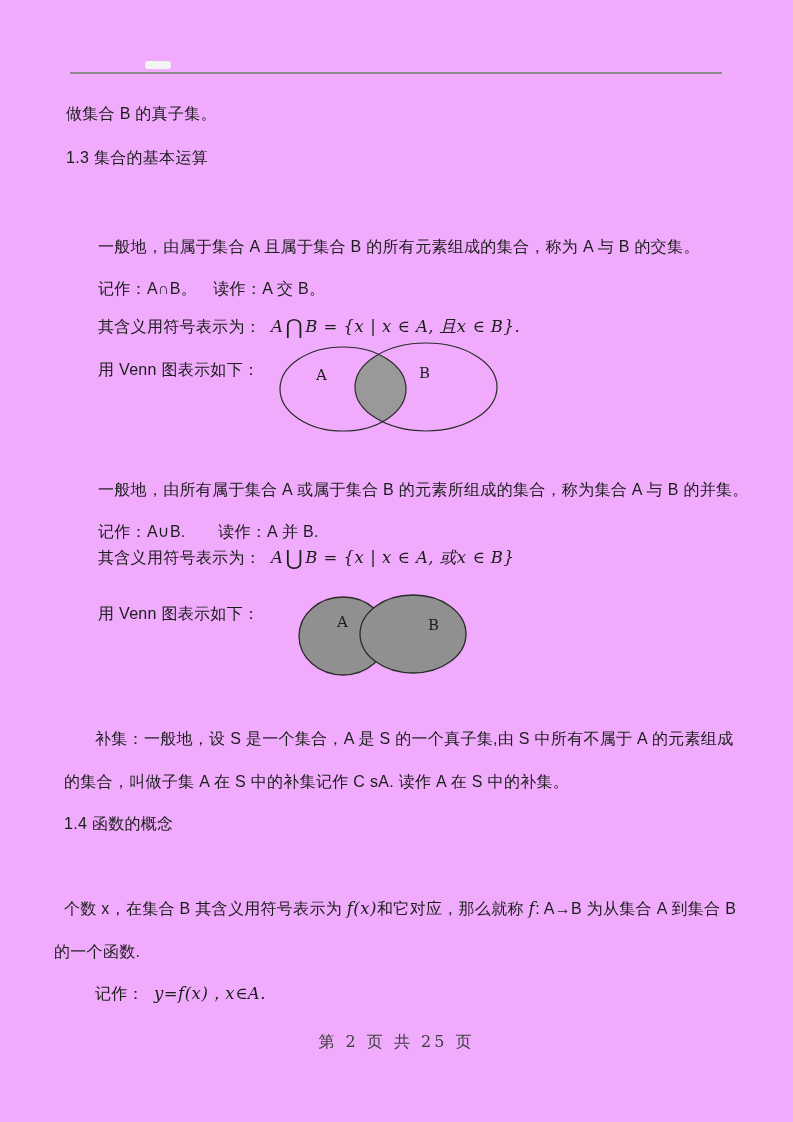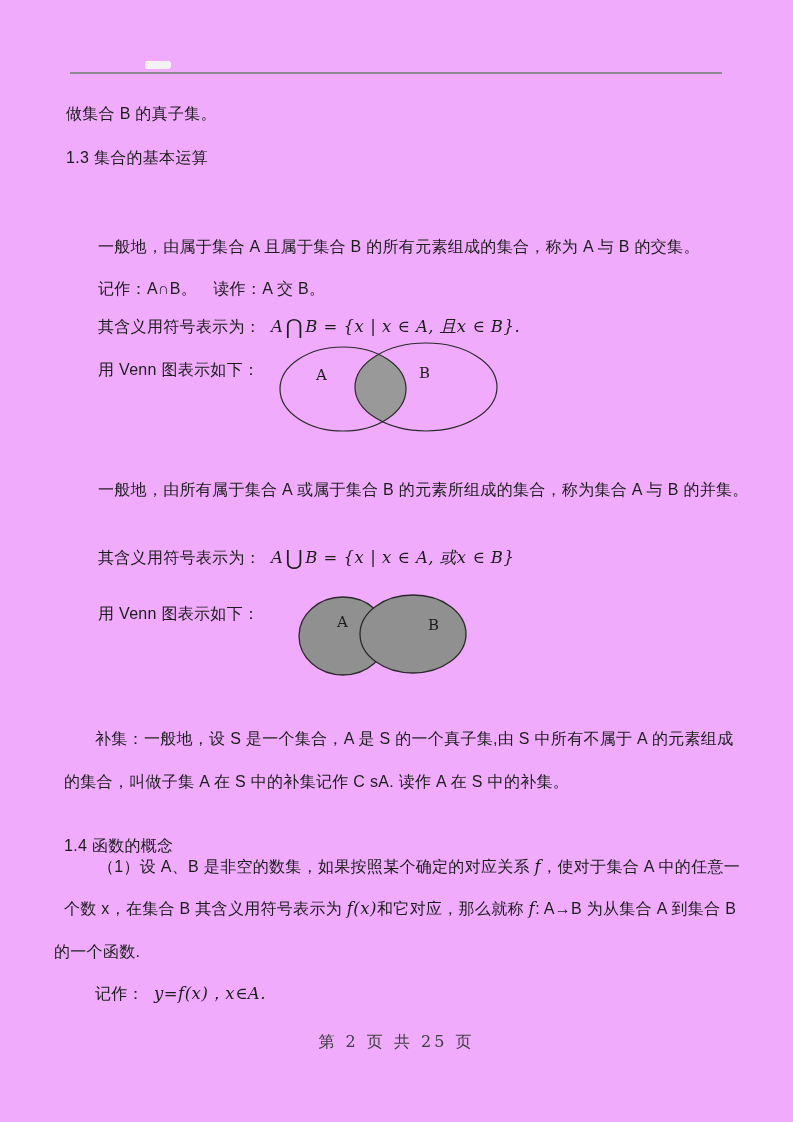--- a/index.html
+++ b/index.html
@@ -34,21 +34,21 @@
   .l4 {top:237px;left:98px;}
   .l5 {top:279px;left:98px;}
   .l6 {top:317px;left:98px;}
   .l7 {top:360px;left:98px;}
   .l9 {top:480px;left:98px;}
   .l10{top:522px;left:98px;}
   .l11{top:548px;left:98px;}
   .l12{top:604px;left:98px;}
   .l14{top:729px;left:95px;}
   .l15{top:772px;left:64px;}
-  .l16{top:814px;left:64px;margin-top:22px;}
+  .l16{top:814px;left:64px;}
   .l17{top:857px;left:98px;}
   .l18{top:899px;left:64px;}
   .l19{top:942px;left:54px;}
   .l20{top:984px;left:95px;}
   .math{
     font-family:"DejaVu Serif","Liberation Serif",serif;
     font-style:italic;
     font-size:16.5px;
     letter-spacing:0.5px;
   }
@@ -102,41 +102,39 @@
         </clipPath>
     </defs>
     <ellipse cx="154" cy="51" rx="71" ry="44" fill="#999999" stroke="none" clip-path="url(#clipA)"></ellipse>
     <ellipse cx="71" cy="53" rx="63" ry="42" fill="none" stroke="#2a2a2a" stroke-width="1.2"></ellipse>
     <ellipse cx="154" cy="51" rx="71" ry="44" fill="none" stroke="#2a2a2a" stroke-width="1.2"></ellipse>
     <text class="venn-label" x="44" y="44">A</text>
     <text class="venn-label" x="147" y="42">B</text>
   </svg>
 
   <div class="line l9">一般地，由所有属于集合 A 或属于集合 B 的元素所组成的集合，称为集合 A 与 B 的并集。</div>
+  <div class="line l10">记作：A∪B.　　读作：A 并 B.</div>
 
   <div class="line l11">
     <span>其含义用符号表示为：</span><span class="math math-gap">A</span><span class="math bigop">⋃</span><span class="math">B = {x | x ∈ A, 或x ∈ B}</span>
   </div>
 
   <div class="line l12">用 Venn 图表示如下：</div>
 
   <svg class="venn2" width="190" height="94" viewBox="0 0 190 94">
     <ellipse cx="53" cy="48" rx="44" ry="39" fill="#909090" stroke="#2a2a2a" stroke-width="1.3"></ellipse>
     <ellipse cx="123" cy="46" rx="53" ry="39" fill="#909090" stroke="#2a2a2a" stroke-width="1.3"></ellipse>
     <text class="venn-label" x="47" y="39">A</text>
     <text class="venn-label" x="138" y="42">B</text>
   </svg>
 
   <div class="line l14">补集：一般地，设 S 是一个集合，A 是 S 的一个真子集,由 S 中所有不属于 A 的元素组成</div>
   <div class="line l15">的集合，叫做子集 A 在 S 中的补集记作 C sA. 读作 A 在 S 中的补集。</div>
   <div class="line l16">1.4 函数的概念</div>
 
-  <div class="line l17">
-    <span>（1）设 A、B 是非空的数集，如果按照某个确定的对应关系 </span><span class="math">f</span><span>，使对于集合 A 中的任意一</span>
-  </div>
 
   <div class="line l18">
     <span>个数 x，在集合 B 其含义用符号表示为 </span><span class="math">f(x)</span><span>和它对应，那么就称 </span><span class="math">f</span><span>: A→B 为从集合 A 到集合 B</span>
   </div>
 
   <div class="line l19">的一个函数.</div>
 
   <div class="line l20">
     <span>记作：</span><span class="math math-gap">y=f(x)，x∈A.</span>
   </div>

